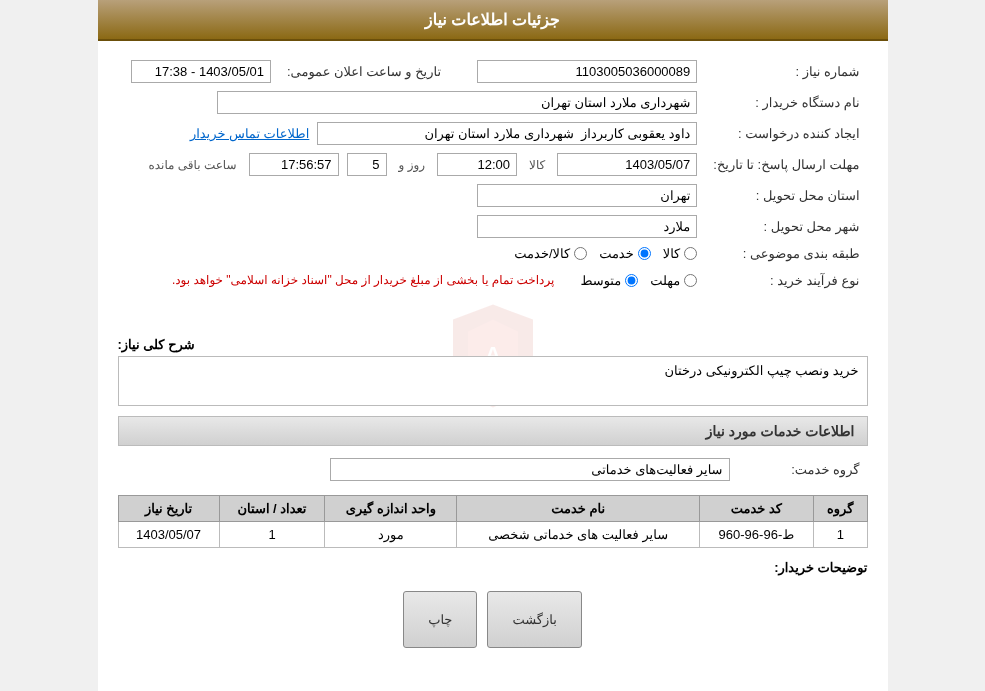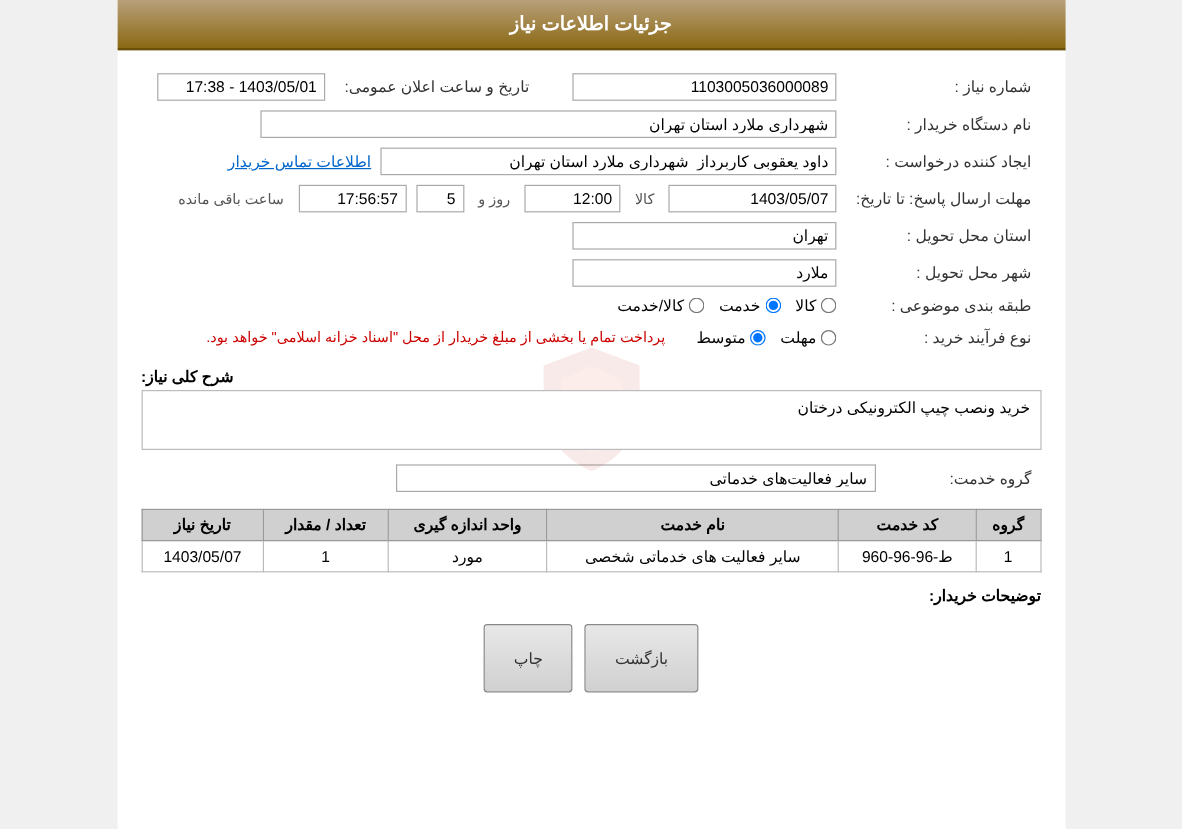--- a/index.html
+++ b/index.html
@@ -274,50 +274,53 @@
           <div style="position:absolute; left:50%; top:50%; transform:translate(-50%,-50%); opacity:0.10; pointer-events:none; z-index:0;">
             <svg width="100" height="110" viewBox="0 0 100 110">
               <path d="M50 5 L90 20 L90 55 C90 80 70 100 50 108 C30 100 10 80 10 55 L10 20 Z" fill="#c0392b"></path>
               <path d="M50 20 L75 32 L75 56 C75 73 62 86 50 93 C38 86 25 73 25 56 L25 32 Z" fill="#e74c3c"></path>
               <text x="50" y="62" text-anchor="middle" font-size="22" fill="white" font-weight="bold">A</text>
             </svg>
           </div>
           <div style="position:relative; z-index:1;">
             <div style="text-align:right; margin-bottom:4px; display:flex; justify-content:space-between; align-items:center;">
               <div></div>
-              <span style="font-weight:bold; font-size:13px;">شرح کلی نیاز:</span>
+              <span style="font-weight:bold; font-size:13px;margin-top:32px;">شرح کلی نیاز:</span>
             </div>
             <div style="border:1px solid #bbb; padding:6px 8px; min-height:50px; background:#fff; text-align:right; font-size:13px; direction:rtl;">
               <span>خرید ونصب چیپ الکترونیکی درختان</span>
             </div>
           </div>
         </div>
       </div>
     </div>
 
+    <div class="section-header">
+      <span>اطلاعات خدمات مورد نیاز</span>
+    </div>
 
     <table class="info-table">
       <tbody>
           <tr>
         <td class="label-cell">گروه خدمت:</td>
         <td class="value-cell">
           <input class="input-field" style="width: 400px;" type="text" readonly="" value="سایر فعالیت‌های خدماتی">
         </td>
       </tr>
     </tbody>
       </table>
 
     <table class="services-table">
       <thead>
         <tr>
           <th>گروه</th>
           <th>کد خدمت</th>
           <th>نام خدمت</th>
           <th>واحد اندازه گیری</th>
-          <th>تعداد / مقدار</th>
+          <th>تعداد / استان</th>
           <th>تاریخ نیاز</th>
         </tr>
       </thead>
       <tbody id="services-tbody">
       <tr>
             <td>1</td>
             <td>ط-96-96-960</td>
             <td>سایر فعالیت های خدماتی شخصی</td>
             <td>مورد</td>
             <td>1</td>

